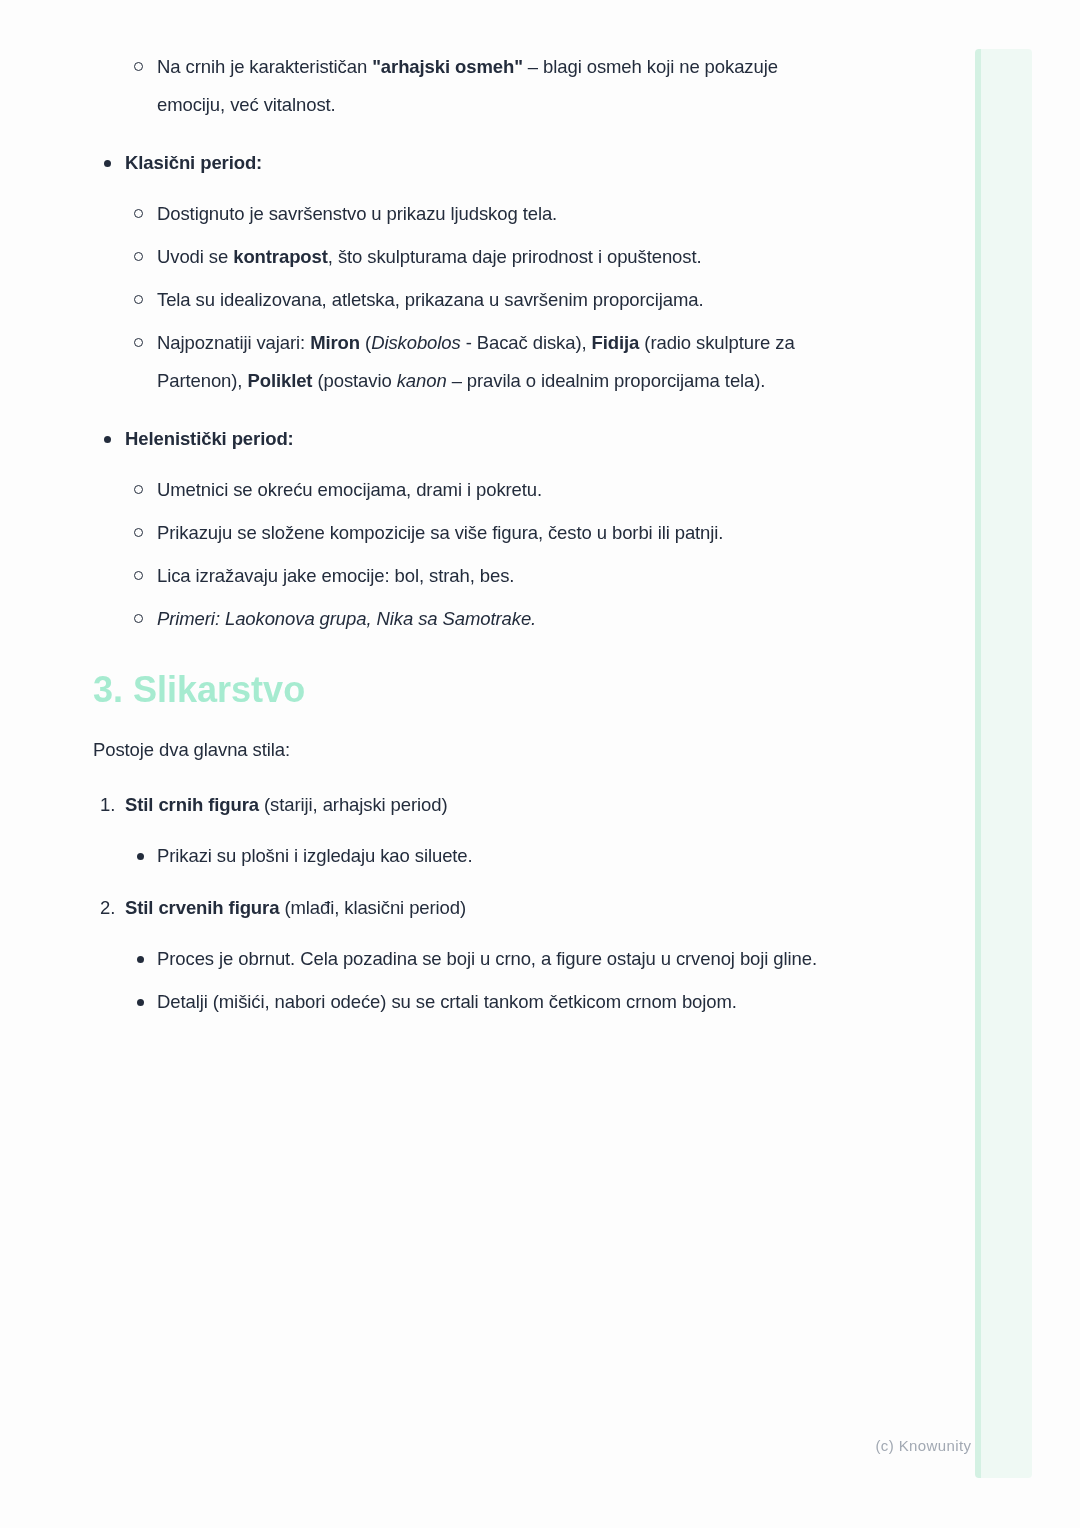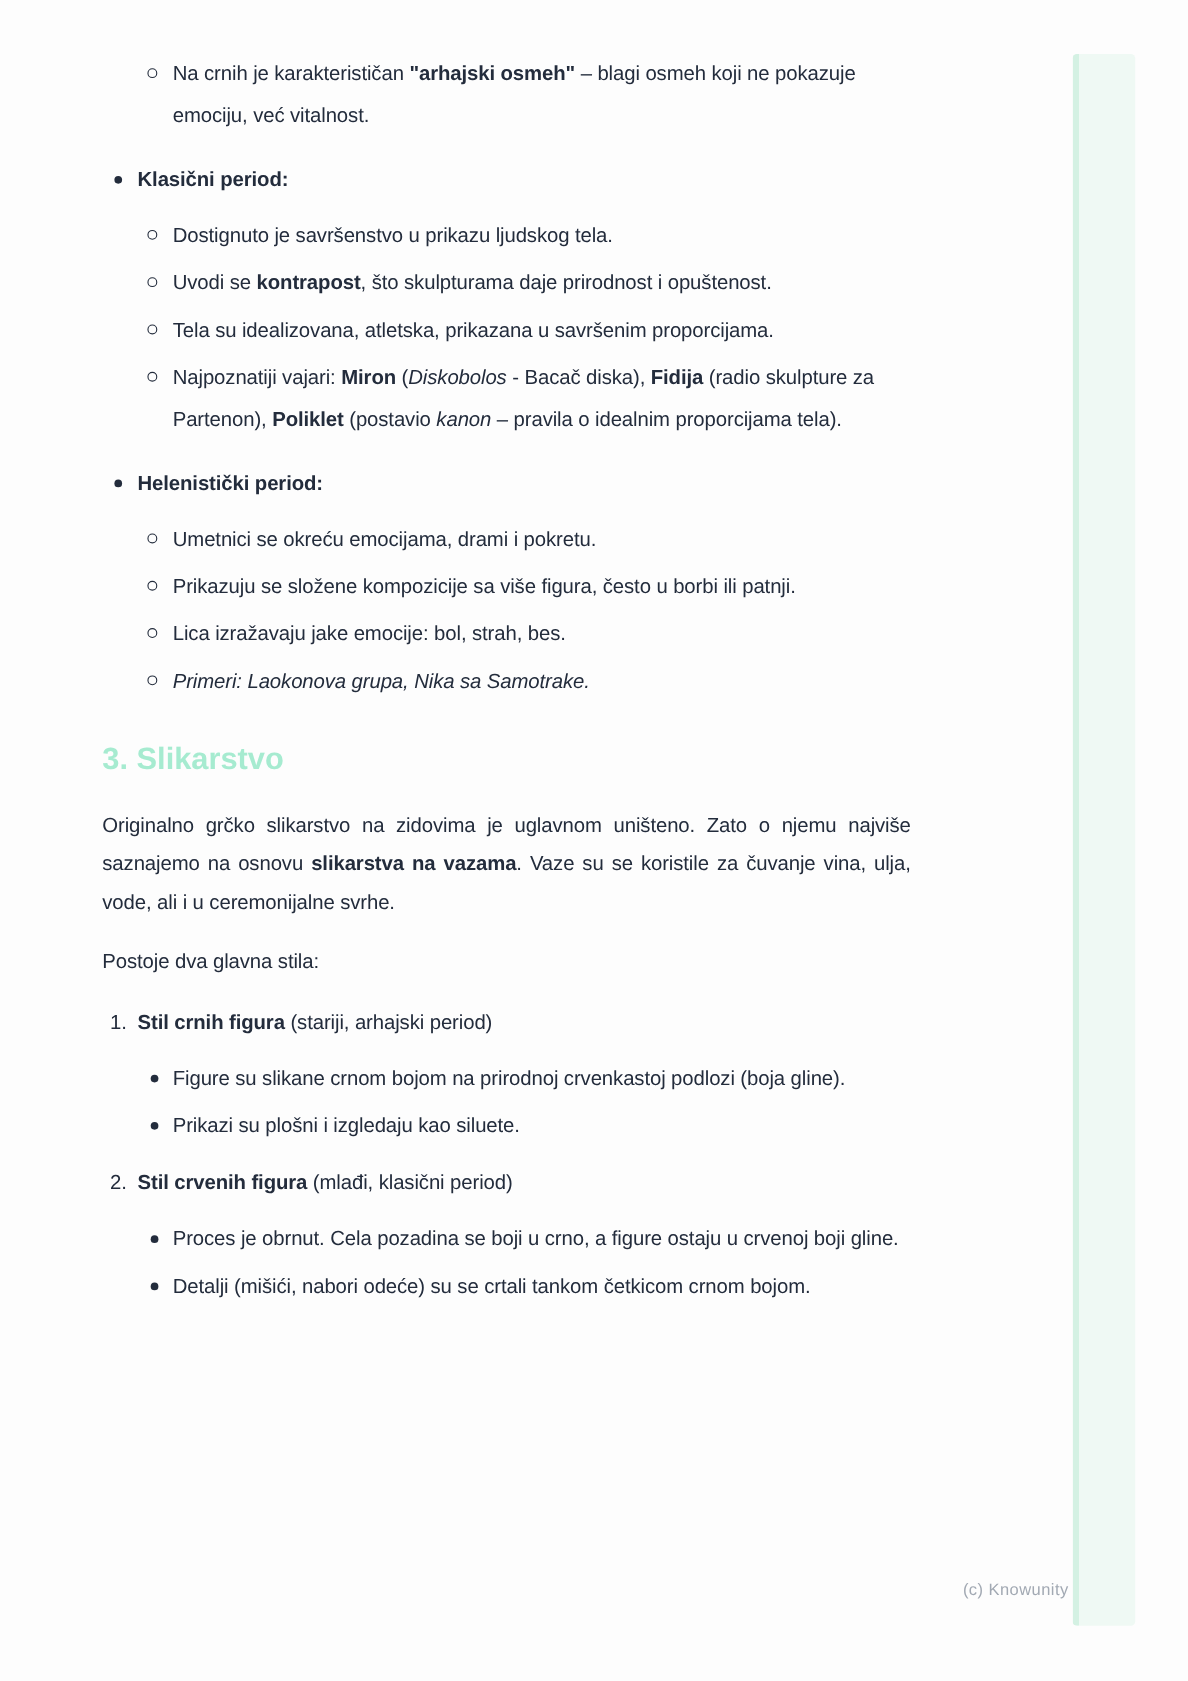--- a/index.html
+++ b/index.html
@@ -40,21 +40,21 @@
   .li-disc-l2{padding-left:64px;line-height:38px;margin:0 0 5px;}
   .li-disc-l2::before{
     content:"";position:absolute;left:44px;top:16px;
     width:7px;height:7px;border-radius:50%;background:var(--text);
   }
   
   .li-num{padding-left:32px;line-height:38px;margin:14px 0 13px;}
   .li-num .num{position:absolute;left:7px;}
   
   .heading{
-    font-size:28px;font-weight:700;color:var(--accent);
+    font-size:36px;font-weight:700;color:var(--accent);
     line-height:36px;margin:34px 0 24px;letter-spacing:0;
   }
   
   .para{line-height:35px;margin:0 0 19px;}
   .para-justify{text-align:justify;}
   b{font-weight:700;}
   i{font-style:italic;}
   
   .footer{
     position:absolute;right:69px;top:1437px;
@@ -78,24 +78,22 @@
       <div class="blk li-circle"><span>Dostignuto je savršenstvo u prikazu ljudskog tela.</span></div>
       <div class="blk li-circle"><span>Uvodi se </span><b>kontrapost</b><span>, što skulpturama daje prirodnost i opuštenost.</span></div>
       <div class="blk li-circle"><span>Tela su idealizovana, atletska, prikazana u savršenim proporcijama.</span></div>
       <div class="blk li-circle"><span>Najpoznatiji vajari: </span><b>Miron</b><span> (</span><i>Diskobolos</i><span> - Bacač diska), </span><b>Fidija</b><span> (radio skulpture za Partenon), </span><b>Poliklet</b><span> (postavio </span><i>kanon</i><span> – pravila o idealnim proporcijama tela).</span></div>
       <div class="blk li-disc-l1"><b>Helenistički period:</b></div>
       <div class="blk li-circle"><span>Umetnici se okreću emocijama, drami i pokretu.</span></div>
       <div class="blk li-circle"><span>Prikazuju se složene kompozicije sa više figura, često u borbi ili patnji.</span></div>
       <div class="blk li-circle"><span>Lica izražavaju jake emocije: bol, strah, bes.</span></div>
       <div class="blk li-circle"><i>Primeri: Laokonova grupa, Nika sa Samotrake.</i></div>
       <div class="blk heading"><span>3. Slikarstvo</span></div>
-      <div class="blk para para-justify"><span>Originalno grčko slikarstvo na zidovima je uglavnom uništeno. Zato o njemu najviše saznajemo na osnovu </span><b>slikarstva na vazama</b><span>. Vaze su se koristile za čuvanje vina, ulja, vode, ali i u ceremonijalne svrhe.</span></div>
       <div class="blk para"><span>Postoje dva glavna stila:</span></div>
       <div class="blk li-num"><span class="num">1.</span><b>Stil crnih figura</b><span> (stariji, arhajski period)</span></div>
-      <div class="blk li-disc-l2"><span>Figure su slikane crnom bojom na prirodnoj crvenkastoj podlozi (boja gline).</span></div>
       <div class="blk li-disc-l2"><span>Prikazi su plošni i izgledaju kao siluete.</span></div>
       <div class="blk li-num"><span class="num">2.</span><b>Stil crvenih figura</b><span> (mlađi, klasični period)</span></div>
       <div class="blk li-disc-l2"><span>Proces je obrnut. Cela pozadina se boji u crno, a figure ostaju u crvenoj boji gline.</span></div>
       <div class="blk li-disc-l2"><span>Detalji (mišići, nabori odeće) su se crtali tankom četkicom crnom bojom.</span></div>
     </main>
   <div class="footer">(c) Knowunity 2025</div>
   <div class="stripe"></div>
 </div>
 
 </body></html>

